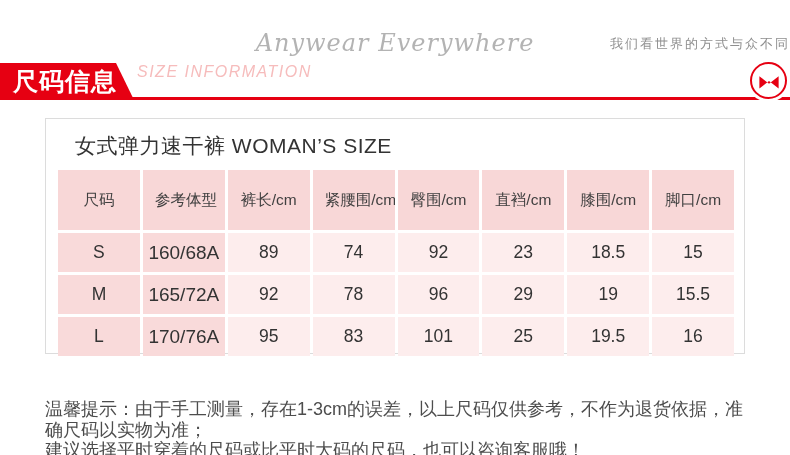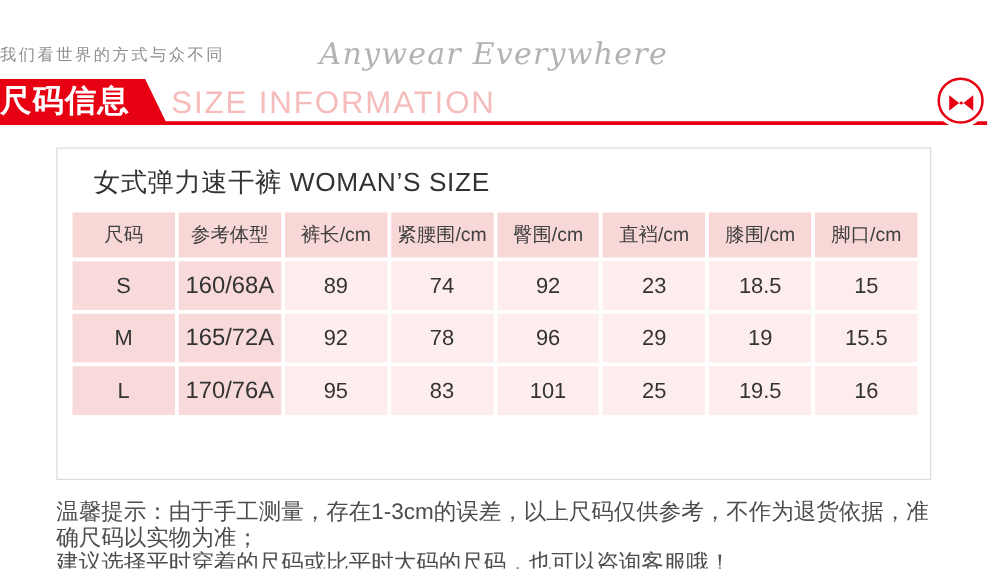--- a/index.html
+++ b/index.html
@@ -14,64 +14,64 @@
     position:relative;width:790px;height:455px;background:#fff;overflow:hidden;
     font-family:"Liberation Sans",sans-serif;
   }
   
   .slogan-en{
     position:absolute;top:3px;left:0;width:100%;text-align:center;
     font-family:"DejaVu Serif",serif;font-style:italic;
     font-size:24px;color:#b3b3b3;letter-spacing:1px;margin-top:26px;
   }
   .slogan-cn{
-    position:absolute;top:35px;left:0;width:100%;text-align:left;
+    position:absolute;top:35px;left:0;width:100%;text-align:right;
     font-size:13px;color:#8f8f8f;letter-spacing:2px;
   }
   
   .banner-line{
     position:absolute;top:97px;left:0;width:790px;height:3px;
     background:var(--accent);z-index:1;
   }
   .ribbon{
     position:absolute;top:63px;left:0;width:134px;height:37px;
     background:var(--accent);
     -webkit-clip-path:polygon(0 0,116px 0,134px 100%,0 100%);
     clip-path:polygon(0 0,116px 0,134px 100%,0 100%);
     color:#fff;font-size:25px;font-weight:700;line-height:37px;
-    box-sizing:border-box;letter-spacing:1px;z-index:2;
+    padding-left:13px;box-sizing:border-box;letter-spacing:1px;z-index:2;
   }
   .banner-en{
-    position:absolute;top:67px;left:137px;height:31px;line-height:31px;
-    font-size:25px;color:var(--banner-en-text);letter-spacing:1.5px;z-index:2;
+    position:absolute;top:56px;left:137px;height:31px;line-height:31px;
+    font-size:16px;color:var(--banner-en-text);letter-spacing:1.5px;z-index:2;font-style:italic;
   }
   .logo{
     position:absolute;top:62px;left:750px;width:37px;height:37px;
     border:2px solid var(--accent);border-radius:50%;background:#fff;
     box-sizing:border-box;display:flex;align-items:center;justify-content:center;
     box-shadow:0 0 0 3px #fff;z-index:3;
   }
   .logo svg{display:block;}
   
   .card{
-    position:absolute;left:45px;top:118px;width:700px;height:266px;
+    position:absolute;left:45px;top:118px;width:700px;height:236px;
     border:1px solid #dcdcdc;background:#fff;box-sizing:border-box;
   }
   .card-title{
     position:absolute;left:29px;top:13px;
     font-size:21px;color:#333;letter-spacing:0.5px;
   }
   table.size-table{
     position:absolute;left:9px;top:48px;width:682px;
     border-collapse:separate;border-spacing:3px;table-layout:fixed;
   }
   table.size-table th{
     background:var(--table-header-bg);height:36px;
     font-weight:400;font-size:15.5px;color:#404040;text-align:center;
-    padding:0;overflow:hidden;white-space:nowrap;
+    padding:12px;overflow:hidden;white-space:nowrap;
   }
   table.size-table td{
     background:var(--table-cell-bg);height:39px;
     font-size:17.5px;color:#333;text-align:center;
     padding:0;overflow:hidden;white-space:nowrap;
   }
   table.size-table td.lbl{background:var(--table-label-bg);}
   table.size-table td.body-type{font-size:19px;}
   
   .notice{

